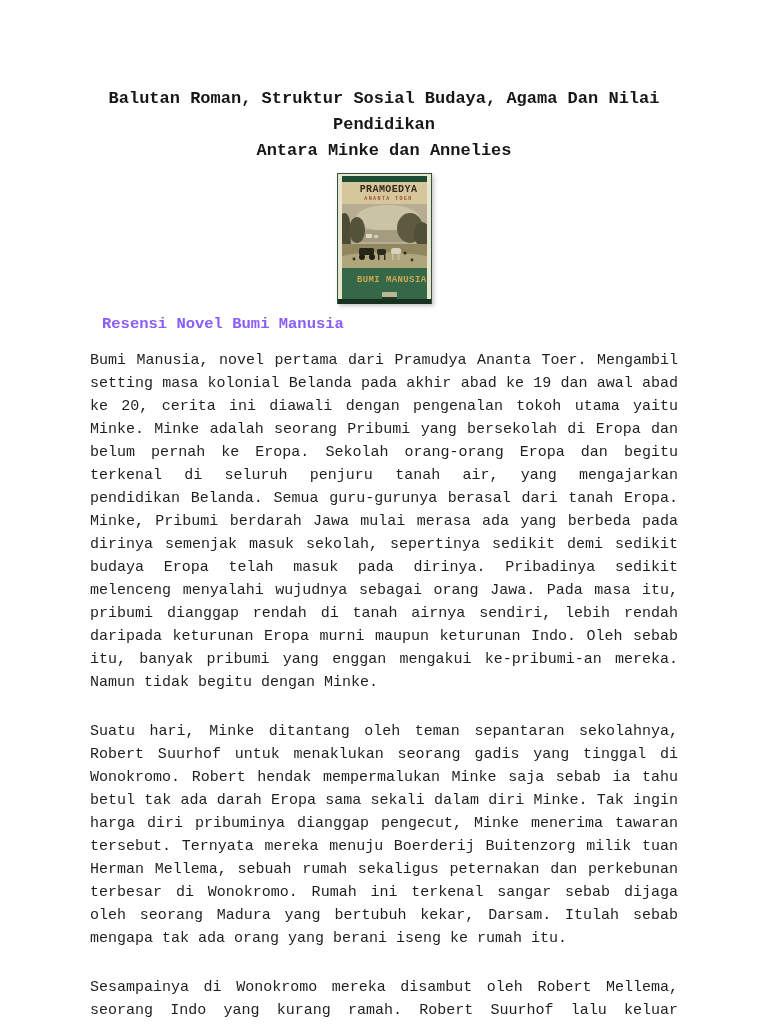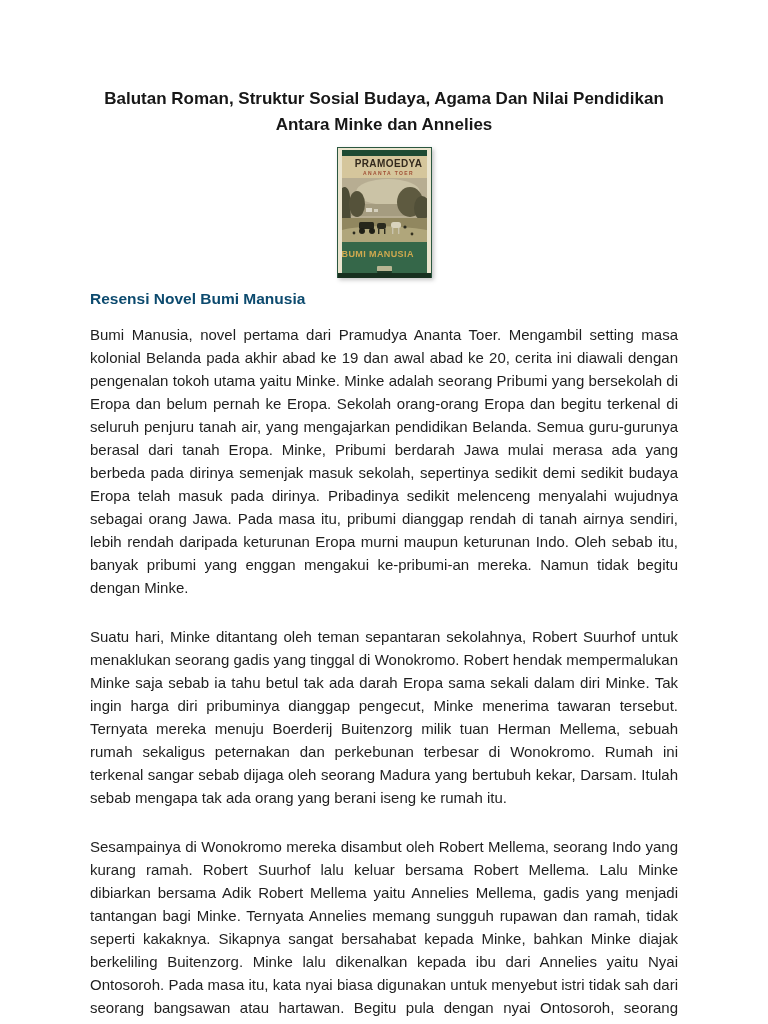--- a/index.html
+++ b/index.html
@@ -8,21 +8,21 @@
     background: #ffffff;
   }
   .page {
     position: relative;
     width: 768px;
     height: 1024px;
     box-sizing: border-box;
     padding: 86px 90px 0 90px;
     background: #ffffff;
     overflow: hidden;
-    font-family: Liberation Sans, sans-serif;
+    font-family: Liberation Mono, monospace;
     color: #1f1f1f;
     border-radius: 14px;
   }
   .doc-title {
     margin: 0;
     font-size: 17px;
     font-weight: bold;
     line-height: 26px;
     text-align: center;
     color: #171717;
@@ -69,21 +69,22 @@
     color: #a04f35;
   }
   .painting {
     flex: 0 0 64px;
     overflow: hidden;
   }
   .painting svg { display: block; width: 100%; height: 100%; }
   .title-panel {
     flex: 1 1 auto;
     background: #356749;
-    text-align: left;
+    text-align: right;
+    padding-left: 11px;
   }
   .cover-book-title {
     font-size: 9px;
     font-weight: bold;
     letter-spacing: 0.4px;
     line-height: 10px;
     margin-top: 7px;
     color: #cfa94f;
   }
   .publisher-logo {
@@ -97,25 +98,25 @@
   }
   .cover-bottom-band {
     height: 5px;
     background: #17301f;
     margin: 0 -4px;
     flex: 0 0 auto;
   }
 
   
   .section-heading {
-    margin: 9px 0 0 0;
+    margin: 9px 0 0 12px;
     font-size: 15.5px;
     font-weight: bold;
     line-height: 23px;
-    color: #0c4a6e;
+    color: #8b5cf6;
   }
   .para {
     margin: 13px 0 0 0;
     font-size: 15px;
     line-height: 23px;
     text-align: justify;
     color: #1f1f1f;
   }
   .para + .para { margin-top: 26px; }
 </style>

